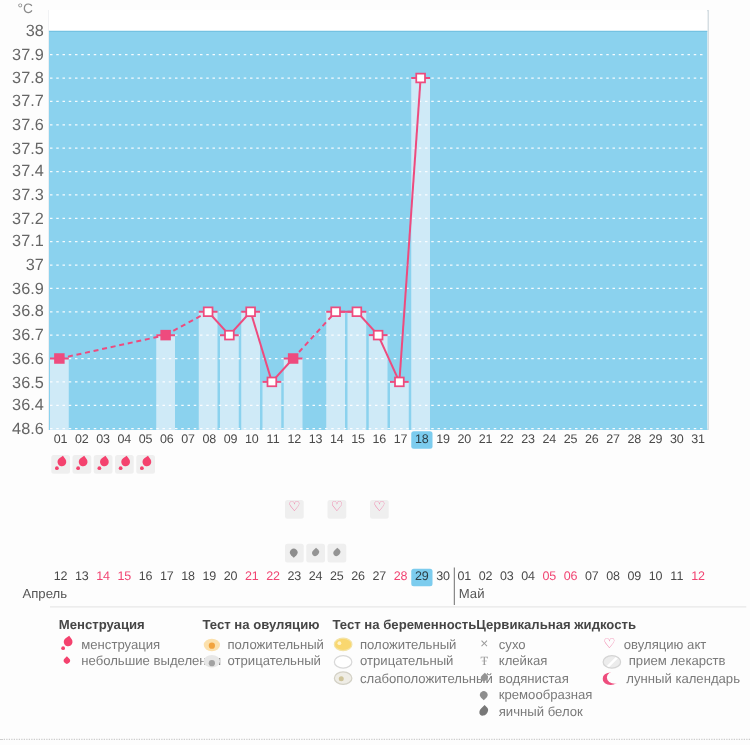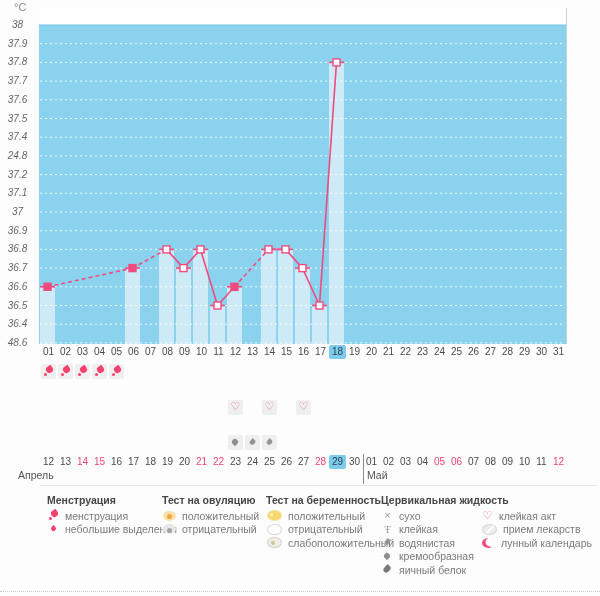--- a/index.html
+++ b/index.html
@@ -2,21 +2,21 @@
 <html><head>
 <meta charset="utf-8">
 <style>
   html,body{margin:0;padding:0;background:#fff;}
   #app{position:relative;width:600px;height:596px;background:#fdfdfd;overflow:hidden;
        font-family:"Liberation Sans",sans-serif;color:#4a4a4a;}
   
   #chart-wrap{position:absolute;left:39px;top:8px;width:528px;height:336px;
               border:1px solid #c9d4da;box-sizing:border-box;background:#fff;}
   #ylabel{position:absolute;left:14px;top:1px;font-size:11px;color:#8a8a8a;}
-  .ytick{position:absolute;left:0;width:35px;text-align:center;font-size:10px;color:#666;height:12px;line-height:12px;font-style:italic;}
+  .ytick{position:absolute;left:0;width:35px;text-align:right;font-size:13px;color:#666;height:12px;line-height:12px;}
   
   .cell{position:absolute;width:17px;height:14px;line-height:14px;text-align:center;font-size:10px;color:#4a4a4a;}
   .cell.red{color:#f14472;}
   .cell.today{background:#7cccee;border-radius:2px;color:#2c3e46;}
   .markbox{position:absolute;width:15px;height:15px;background:#efefef;border-radius:2px;}
   
   .month-label{position:absolute;font-size:10.5px;color:#555;height:13px;line-height:13px;}
   #month-divider{position:absolute;width:1px;background:#8a8a8a;}
   #dates-underline{position:absolute;height:1px;background:#e7e7e7;}
   #bottom-dotted{position:absolute;left:0;width:600px;border-top:1px dotted #cccccc;}
@@ -61,21 +61,21 @@
 <div id="app">
   <div id="ylabel">°C</div>
   <div id="yticks">
       <div class="ytick" style="top:19.0px;">38</div>
       <div class="ytick" style="top:37.7px;">37.9</div>
       <div class="ytick" style="top:56.4px;">37.8</div>
       <div class="ytick" style="top:75.1px;">37.7</div>
       <div class="ytick" style="top:93.8px;">37.6</div>
       <div class="ytick" style="top:112.5px;">37.5</div>
       <div class="ytick" style="top:131.2px;">37.4</div>
-      <div class="ytick" style="top:149.9px;">24.8</div>
+      <div class="ytick" style="top:149.9px;">37.3</div>
       <div class="ytick" style="top:168.6px;">37.2</div>
       <div class="ytick" style="top:187.3px;">37.1</div>
       <div class="ytick" style="top:206.0px;">37</div>
       <div class="ytick" style="top:224.7px;">36.9</div>
       <div class="ytick" style="top:243.4px;">36.8</div>
       <div class="ytick" style="top:262.1px;">36.7</div>
       <div class="ytick" style="top:280.8px;">36.6</div>
       <div class="ytick" style="top:299.5px;">36.5</div>
       <div class="ytick" style="top:318.2px;">36.4</div>
       <div class="ytick" style="top:336.9px;">48.6</div>
@@ -320,21 +320,21 @@
         </div>
         <div class="lg-item">
           <span class="ic ic-eggwhite"></span>
           <span class="lbl">яичный белок</span>
         </div>
       </div>
       <div class="lg-col" style="left:481px;">
         <div class="lg-title"></div>
         <div class="lg-item">
           <span class="ic ic-heart">♡</span>
-          <span class="lbl">клейкая акт</span>
+          <span class="lbl">овуляцию акт</span>
         </div>
         <div class="lg-item">
           <span class="ic ic-pills"></span>
           <span class="lbl">прием лекарств</span>
         </div>
         <div class="lg-item">
           <span class="ic ic-moon"></span>
           <span class="lbl">лунный календарь</span>
         </div>
       </div>

